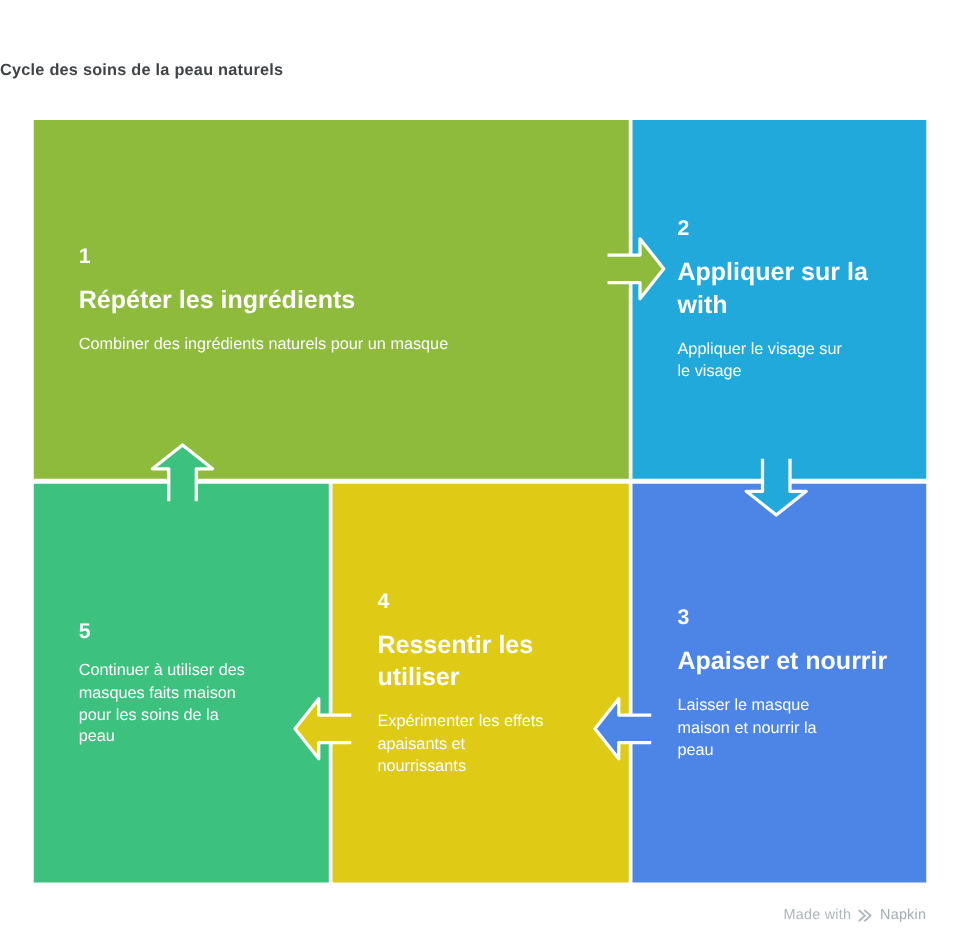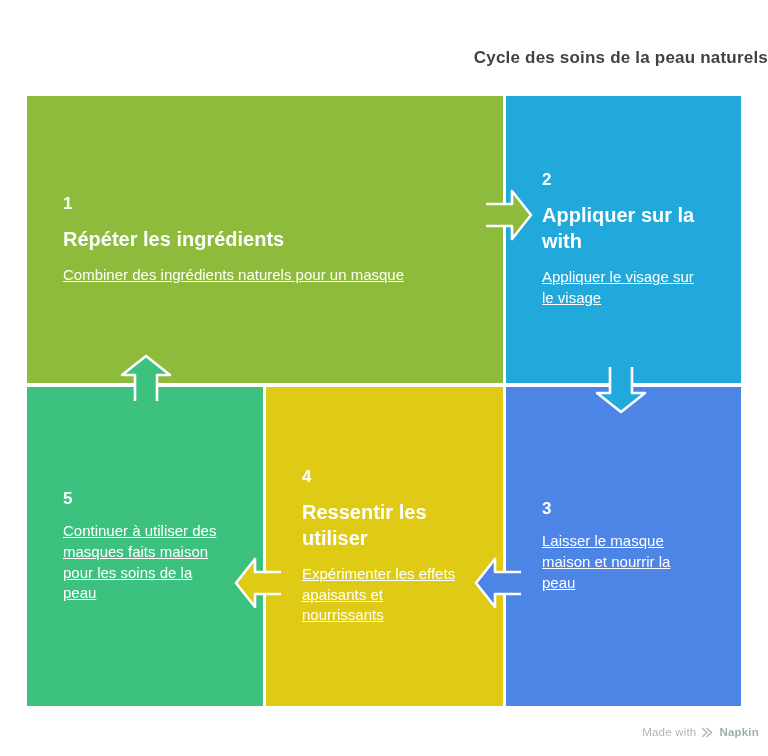--- a/index.html
+++ b/index.html
@@ -6,22 +6,22 @@
   body {
     width: 768px; height: 756px;
     background: #ffffff;
     font-family: "Liberation Sans", "DejaVu Sans", sans-serif;
     position: relative;
     overflow: hidden;
   }
   .page-title {
     position: absolute;
     top: 48px; left: 0; width: 768px;
-    text-align: right;
-    font-size: 17px;
+    text-align: left;
+    font-size: 13px;
     font-weight: 600;
     color: #3f4346;
     letter-spacing: 0.2px;
   }
   .block {
     position: absolute;
     display: flex;
     flex-direction: column;
     justify-content: center;
     align-items: flex-start;
@@ -41,51 +41,50 @@
     margin-bottom: 12px;
   }
   .block-title {
     font-size: 20px;
     font-weight: 700;
     line-height: 1.3;
     margin-bottom: 13px;
     white-space: pre-line;
   }
   .block-desc {
-    font-size: 15px;
+    font-size: 13px;
     line-height: 1.38;
     white-space: pre-line;
-    text-decoration: underline;
   }
   .arrow {
     position: absolute;
     width: 70px; height: 70px;
     z-index: 5;
     pointer-events: none;
   }
   .arrow-right { transform: rotate(0deg); }
   .arrow-down  { transform: rotate(90deg); }
   .arrow-left  { transform: rotate(180deg); }
   .arrow-up    { transform: rotate(270deg); }
   .arrow-1-2 { left: 468px; top: 180px; }
   .arrow-2-3 { left: 586px; top: 349px; }
   .arrow-3-4 { left: 469px; top: 548px; }
   .arrow-4-5 { left: 229px; top: 548px; }
   .arrow-5-1 { left: 111px; top: 349px; }
   .footer {
     position: absolute;
-    right: 9px; bottom: 18px;
+    right: 27px; bottom: 18px;
     display: flex;
     align-items: center;
     gap: 4px;
     font-size: 11.5px;
     color: #aeb7bb;
     letter-spacing: 0.2px;
   }
-  .footer .brand { font-weight: 700; color: #a3adb1; }
+  .footer .brand { font-weight: 400; color: #a3adb1; }
   .napkin-logo { display: inline-block; margin: 0 1px; }
 </style>
 </head>
 <body>
 
 <div class="page-title">Cycle des soins de la peau naturels</div>
 
 <div class="block block-1" style="background: rgb(142, 187, 60);">
   <div class="block-number">1</div>
   <div class="block-title">Répéter les ingrédients</div>
@@ -95,20 +94,21 @@
 <div class="block block-2" style="background: rgb(33, 169, 220);">
   <div class="block-number">2</div>
   <div class="block-title">Appliquer sur la
 with</div>
   <div class="block-desc">Appliquer le visage sur
 le visage</div>
 </div>
 
 <div class="block block-3" style="background: rgb(76, 133, 230);">
   <div class="block-number">3</div>
+  <div class="block-title">Apaiser et nourrir</div>
   <div class="block-desc">Laisser le masque
 maison et nourrir la
 peau</div>
 </div>
 
 <div class="block block-4" style="background: rgb(223, 203, 22);">
   <div class="block-number">4</div>
   <div class="block-title">Ressentir les
 utiliser</div>
   <div class="block-desc">Expérimenter les effets

